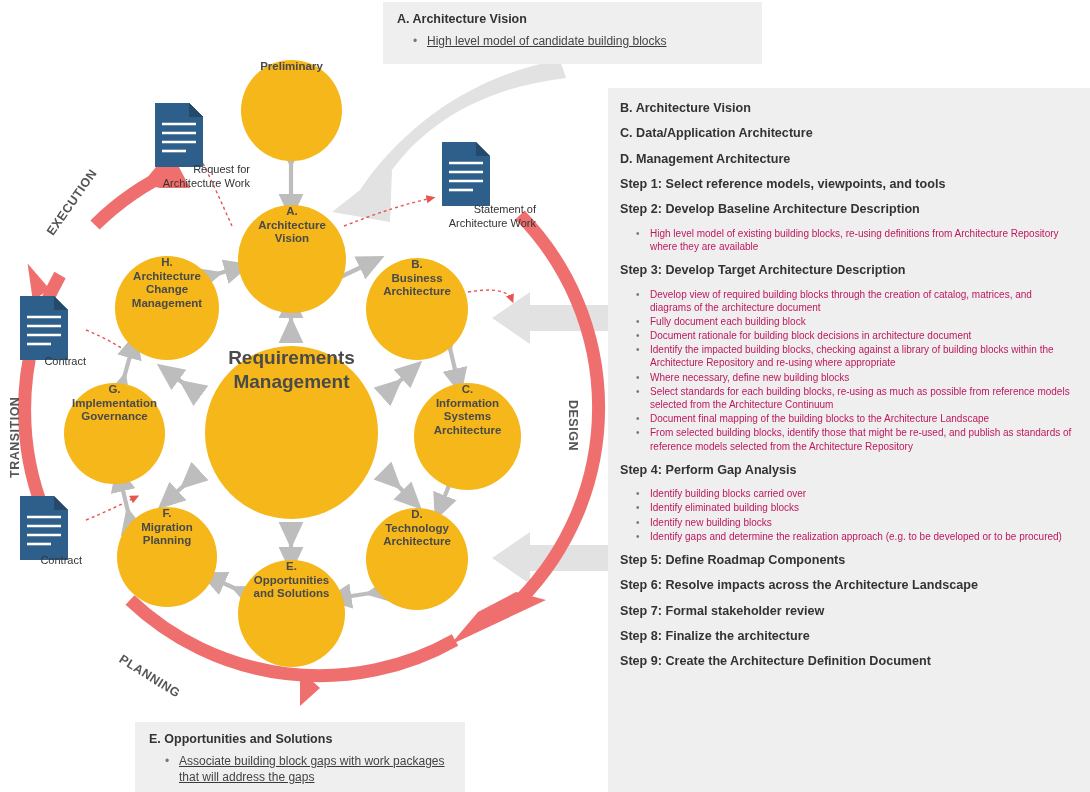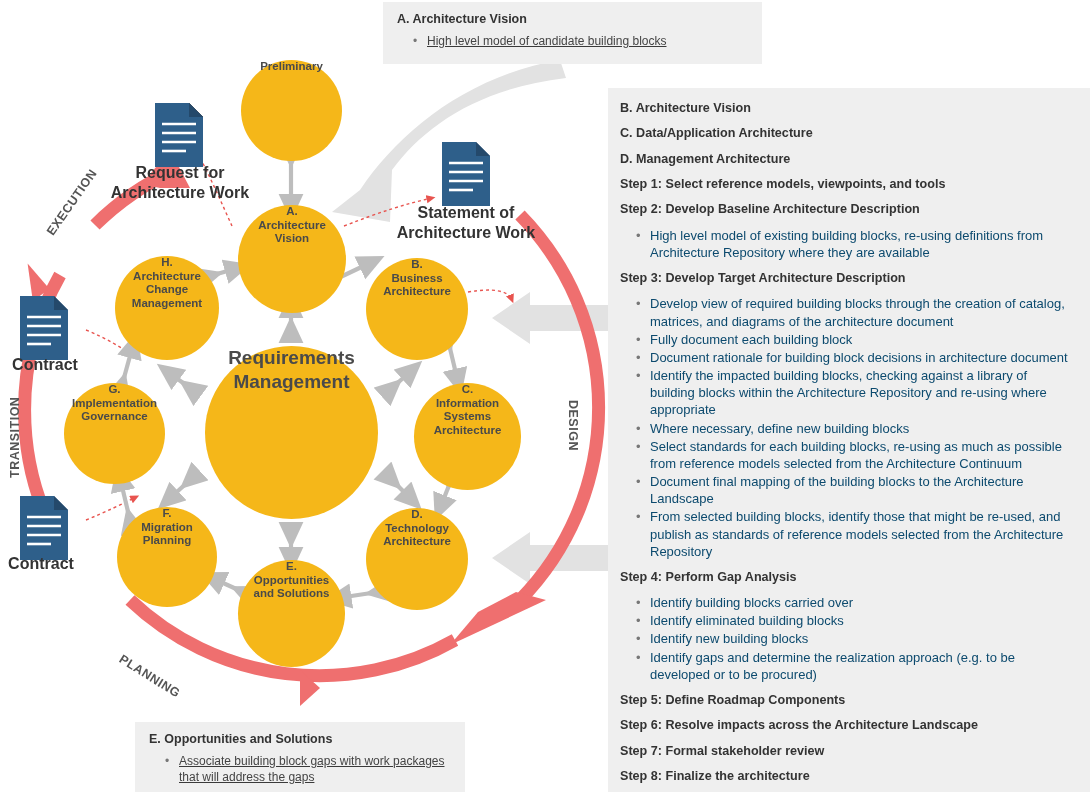--- a/index.html
+++ b/index.html
@@ -48,23 +48,23 @@
   .circ-center {
     font-size: 19px;
     color: #4a4a4a;
     font-weight: bold;
     line-height: 1.25;
   }
 
   
   .doclabel {
     position: absolute;
-    text-align: center;
-    font-size: 16px;
-    font-weight: bold;
+    text-align: right;
+    font-size: 11px;
+    font-weight: normal;
     color: #333;
     line-height: 1.25;
   }
 
   
   .rotlabel {
     position: absolute;
     font-size: 12.5px;
     font-weight: bold;
     color: #555;
@@ -125,22 +125,22 @@
     margin: 0 0 9px 0;
     line-height: 1.3;
   }
   .panel ul {
     margin: 0 0 9px 0;
     padding: 0;
     list-style: none;
   }
   .panel li {
     position: relative;
-    font-size: 13px;
-    color: #0c4a6e;
+    font-size: 10px;
+    color: #be185d;
     line-height: 1.32;
     margin-bottom: 1px;
     padding-left: 30px;
   }
   .panel li:before {
     content: "\2022";
     position: absolute;
     left: 16px;
     top: 0;
     color: #777;

